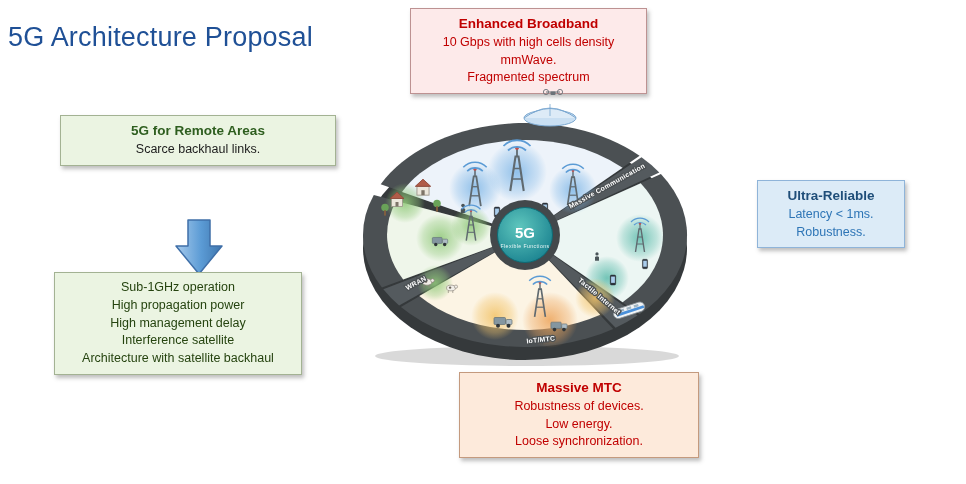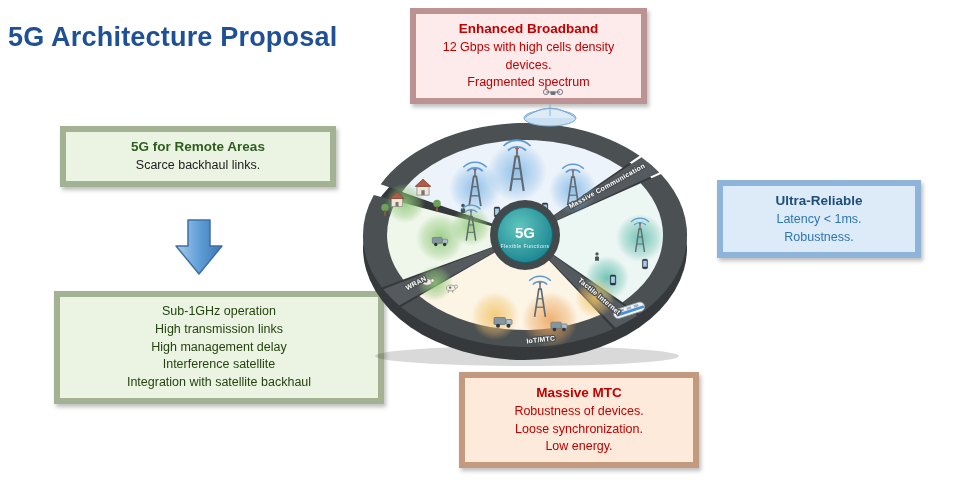--- a/index.html
+++ b/index.html
@@ -1,56 +1,56 @@
 <!DOCTYPE html>
 <html><head>
 <meta charset="utf-8">
 <style>
   html,body{margin:0;padding:0;background:#fff;}
   .canvas{position:relative;width:966px;height:484px;background:#ffffff;
           font-family:"Liberation Sans",sans-serif;overflow:hidden;}
-  .title{position:absolute;left:8px;top:22px;font-size:27px;font-weight:bold;
+  .title{position:absolute;left:8px;top:22px;font-size:27px;font-weight:normal;
          color:#1f5096;letter-spacing:.2px;}
-  .callout{position:absolute;text-align:center;border:6px solid #0c4a6e;
+  .callout{position:absolute;text-align:center;border:1px solid #0c4a6e;
            box-shadow:2px 3px 4px rgba(110,110,110,.45);
            padding:6px 8px;box-sizing:border-box;}
   .c-title{font-weight:bold;font-size:13.5px;line-height:1.4;}
   .c-line{font-size:12.5px;line-height:1.42;}
   .pink{background:#fdeaea;border-color:#bd9292;}
   .pink .c-title,.pink .c-line{color:#c00000;}
   .green{background:#ebf4e2;border-color:#a3b293;}
   .green .c-title{color:#2e5e1f;}
   .green .c-line{color:#1c1c1c;}
   .green.sol .c-line{color:#25430f;}
   .blue{background:#dcebf7;border-color:#8fb4d9;}
   .blue .c-title{color:#1f4e79;}
   .blue .c-line{color:#2e75b6;}
   .orange{background:#fdeadb;border-color:#c49a7e;}
   .orange .c-title,.orange .c-line{color:#c00000;}
   #box-broadband{left:410px;top:8px;width:237px;}
-  #box-remote{left:60px;top:126px;width:276px;}
-  #box-solution{left:54px;top:291px;width:330px;}
-  #box-ultra{left:717px;top:180px;width:204px;}
+  #box-remote{left:60px;top:115px;width:276px;}
+  #box-solution{left:54px;top:272px;width:248px;}
+  #box-ultra{left:757px;top:180px;width:148px;}
   #box-mtc{left:459px;top:372px;width:240px;}
   #arrow-svg{position:absolute;left:175px;top:219px;}
   #diagram-svg{position:absolute;left:345px;top:88px;}
   .rim-label{fill:#ffffff;font-size:6.8px;font-weight:bold;letter-spacing:.3px;
              stroke:#4b5053;stroke-width:2.4px;paint-order:stroke;text-anchor:middle;}
 </style>
 </head>
 <body>
 
 <div class="canvas">
 
   <div class="title">5G Architecture Proposal</div>
 
   <div class="callout pink" id="box-broadband">
     <div class="c-title">Enhanced Broadband</div>
-    <div class="c-line">12 Gbps with high cells density</div>
-    <div class="c-line">devices.</div>
+    <div class="c-line">10 Gbps with high cells density</div>
+    <div class="c-line">mmWave.</div>
     <div class="c-line">Fragmented spectrum</div>
   </div>
 
   <div class="callout green" id="box-remote">
     <div class="c-title">5G for Remote Areas</div>
     <div class="c-line">Scarce backhaul links.</div>
   </div>
 
   <svg id="arrow-svg" width="48" height="56" viewBox="0 0 48 56">
     <defs>
@@ -58,37 +58,37 @@
         <stop offset="0%" stop-color="#a8cbec"></stop>
         <stop offset="55%" stop-color="#5b9bd5"></stop>
         <stop offset="100%" stop-color="#3f76ad"></stop>
       </linearGradient>
     </defs>
     <polygon points="13,1 35,1 35,27 47,27 24,55 1,27 13,27" fill="url(#arrowGrad)" stroke="#3f6fa8" stroke-width="1.5" stroke-linejoin="round"></polygon>
   </svg>
 
   <div class="callout green sol" id="box-solution">
     <div class="c-line">Sub-1GHz operation</div>
-    <div class="c-line">High transmission links</div>
+    <div class="c-line">High propagation power</div>
     <div class="c-line">High management delay</div>
     <div class="c-line">Interference satellite</div>
-    <div class="c-line">Integration with satellite backhaul</div>
+    <div class="c-line">Architecture with satellite backhaul</div>
   </div>
 
   <div class="callout blue" id="box-ultra">
     <div class="c-title">Ultra-Reliable</div>
     <div class="c-line">Latency &lt; 1ms.</div>
     <div class="c-line">Robustness.</div>
   </div>
 
   <div class="callout orange" id="box-mtc">
     <div class="c-title">Massive MTC</div>
     <div class="c-line">Robustness of devices.</div>
+    <div class="c-line">Low energy.</div>
     <div class="c-line">Loose synchronization.</div>
-    <div class="c-line">Low energy.</div>
   </div>
 
   <svg id="diagram-svg" width="360" height="292" viewBox="0 0 360 292">
     <defs>
       <radialGradient id="gBlue">
           <stop offset="0%" stop-color="#7ab4e6" stop-opacity="0.8"></stop>
           <stop offset="70%" stop-color="#7ab4e6" stop-opacity="0.3"></stop>
           <stop offset="100%" stop-color="#7ab4e6" stop-opacity="0"></stop>
         </radialGradient>
       <radialGradient id="gTeal">

